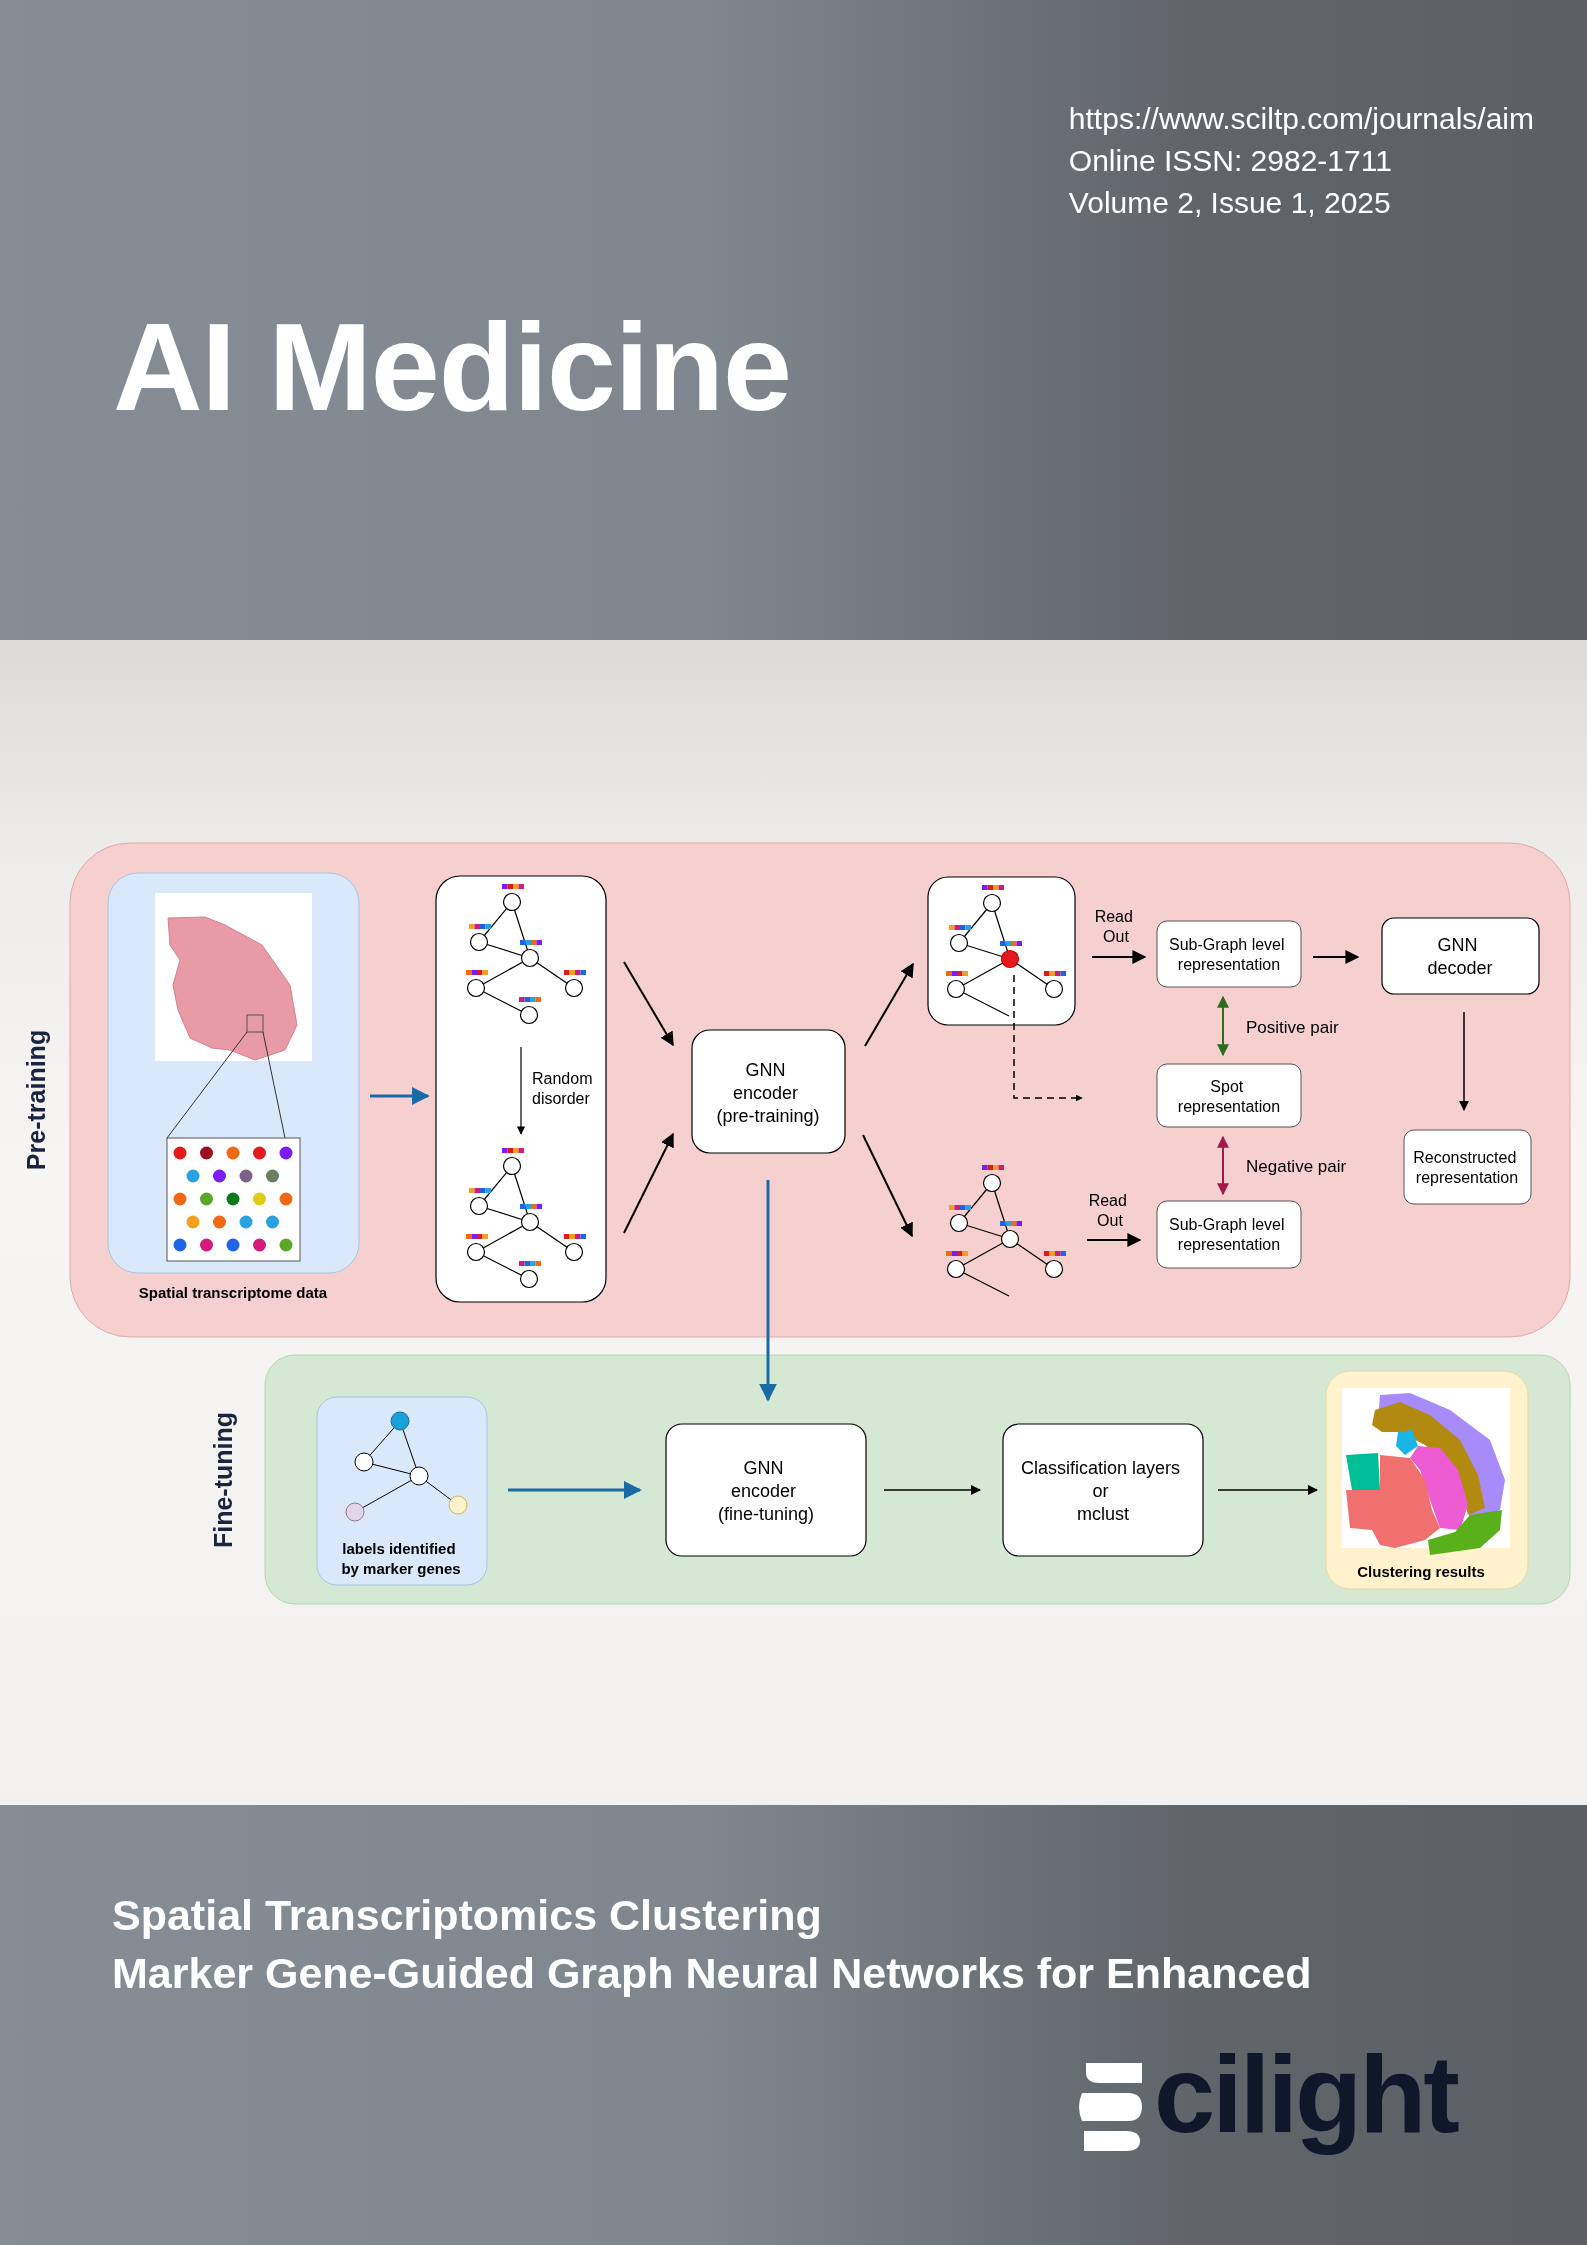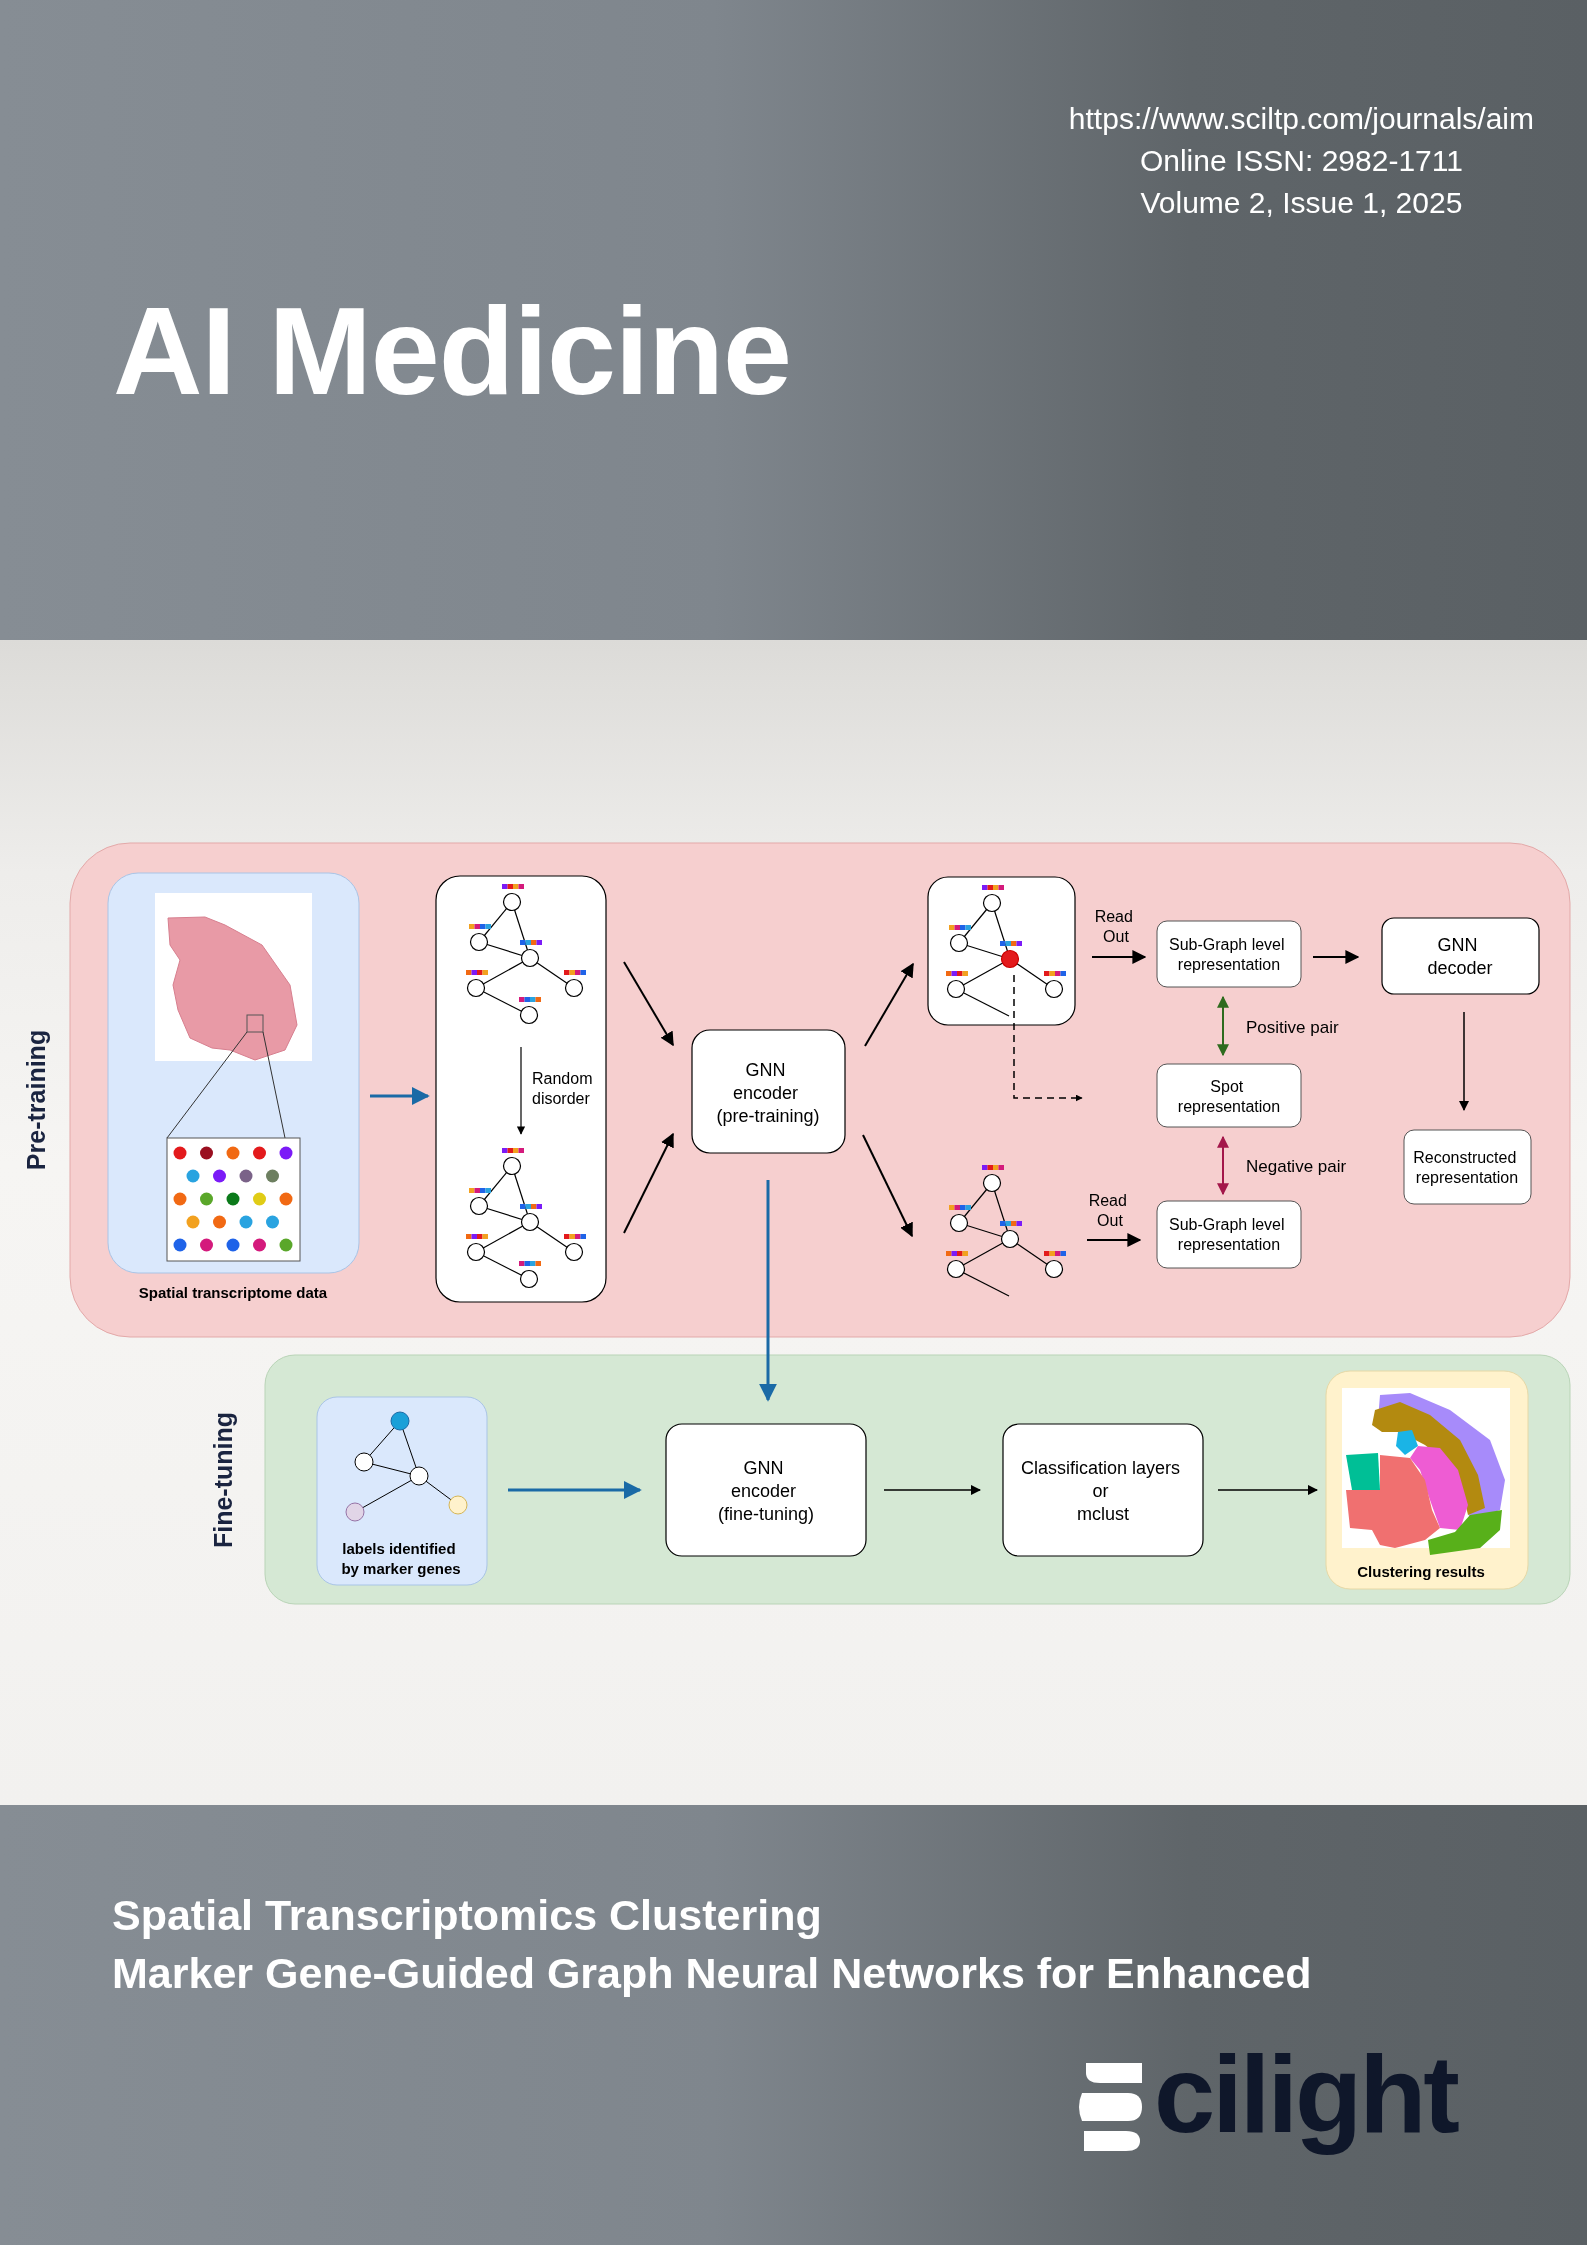--- a/index.html
+++ b/index.html
@@ -3,22 +3,22 @@
 <meta charset="utf-8">
 <style>
   html, body { margin: 0; padding: 0; }
   body { width: 1587px; height: 2245px; position: relative; overflow: hidden; font-family: "Liberation Sans", sans-serif; }
   .band-top { position: absolute; left: 0; top: 0; width: 1587px; height: 640px;
     background: linear-gradient(90deg, #868d94 0%, #7f868d 45%, #5f6569 75%, #5a6064 100%); }
   .band-mid { position: absolute; left: 0; top: 640px; width: 1587px; height: 1165px;
     background: linear-gradient(180deg, #dcdbd8 0%, #eeedeb 20%, #f6f5f3 45%, #f2f1ef 100%); }
   .band-bot { position: absolute; left: 0; top: 1805px; width: 1587px; height: 440px;
     background: linear-gradient(90deg, #868d94 0%, #7f868d 45%, #5f6569 75%, #5a6064 100%); }
-  .meta { position: absolute; right: 53px; top: 98px; text-align: center; color: #fff; font-size: 30px; line-height: 42px; }
-  .journal { position: absolute; left: 113px; top: 280px; color: #fff; font-weight: bold; font-size: 124px; letter-spacing: -1px; }
+  .meta { position: absolute; right: 53px; top: 98px; text-align: left; color: #fff; font-size: 30px; line-height: 42px; }
+  .journal { position: absolute; left: 113px; top: 296px; color: #fff; font-weight: bold; font-size: 124px; letter-spacing: -1px; }
   .article-title { position: absolute; left: 112px; top: 1886px; color: #fff; font-weight: bold; font-size: 43px; line-height: 58px; width: 1400px; }
   .publisher { position: absolute; right: 130px; top: 2030px; color: #0f172a; font-size: 110px; font-weight: bold; letter-spacing: -3px; display:flex; align-items:flex-end; }
   .publisher .s-mark { width: 70px; height: 100px; margin-right: 6px; }
   svg#diagram { position: absolute; left: 0; top: 820px; }
   .svgtxt { font-family: "Liberation Sans", sans-serif; }
 </style>
 </head>
 <body>
 
 <div class="band-top"></div>

